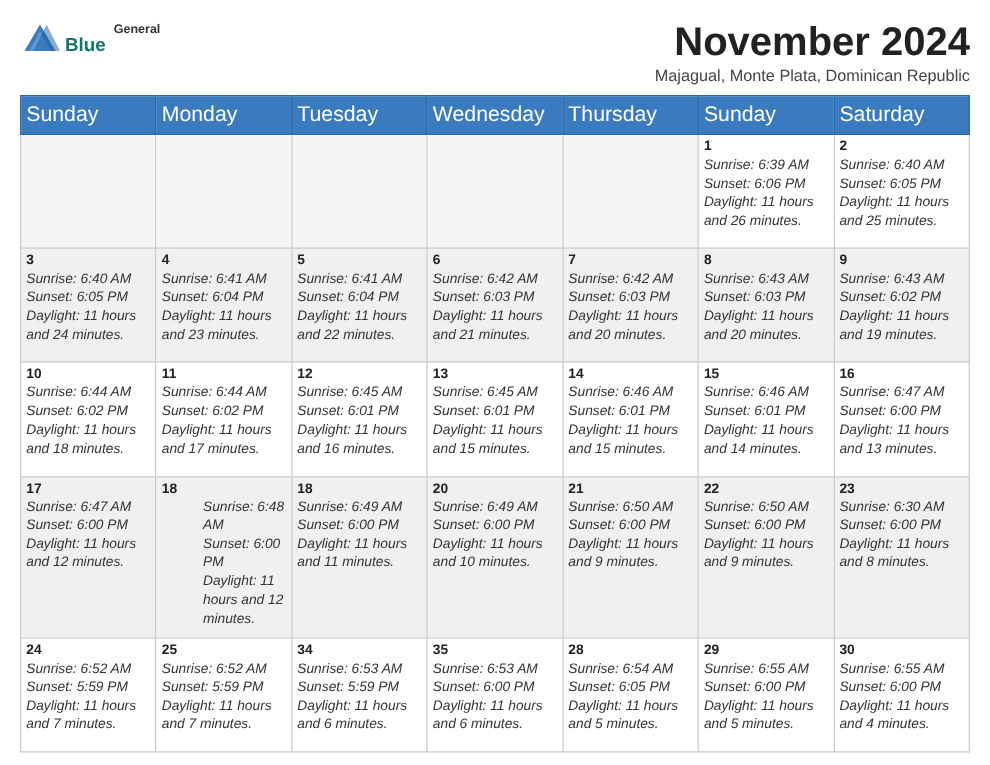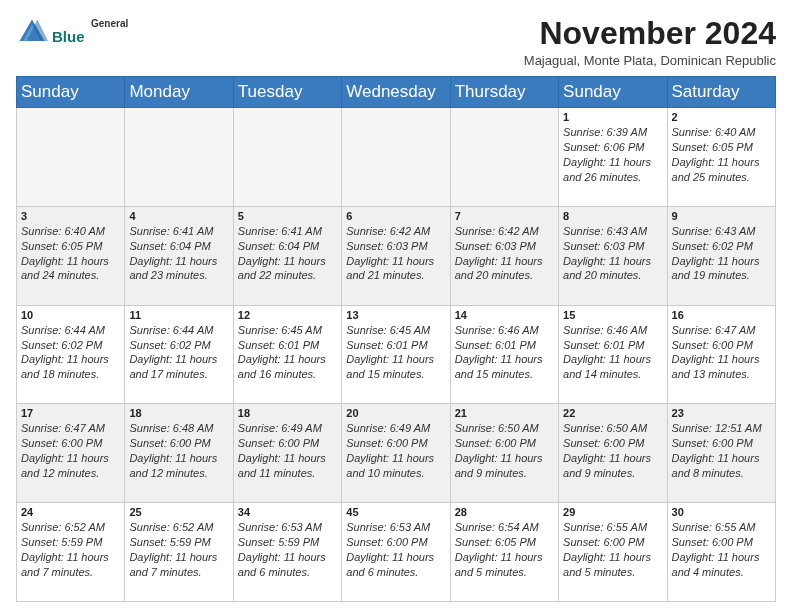--- a/index.html
+++ b/index.html
@@ -252,21 +252,21 @@
         </tr>
         <tr>
           <td class="shaded">
             <span class="day-number">17</span>
             <div class="day-info" style="white-space: pre-line;">Sunrise: 6:47 AM
 Sunset: 6:00 PM
 Daylight: 11 hours and 12 minutes.</div>
           </td>
           <td class="shaded">
             <span class="day-number">18</span>
-            <div class="day-info" style="white-space: pre-line;">Sunrise: 6:48 AM
+            <div class="day-info" style="white-space: pre-line; margin-left: 33px;">Sunrise: 6:48 AM
 Sunset: 6:00 PM
 Daylight: 11 hours and 12 minutes.</div>
           </td>
           <td class="shaded">
             <span class="day-number">18</span>
             <div class="day-info" style="white-space: pre-line;">Sunrise: 6:49 AM
 Sunset: 6:00 PM
 Daylight: 11 hours and 11 minutes.</div>
           </td>
           <td class="shaded">
@@ -282,21 +282,21 @@
 Daylight: 11 hours and 9 minutes.</div>
           </td>
           <td class="shaded">
             <span class="day-number">22</span>
             <div class="day-info" style="white-space: pre-line;">Sunrise: 6:50 AM
 Sunset: 6:00 PM
 Daylight: 11 hours and 9 minutes.</div>
           </td>
           <td class="shaded">
             <span class="day-number">23</span>
-            <div class="day-info" style="white-space: pre-line;">Sunrise: 12:51 AM
+            <div class="day-info" style="white-space: pre-line;">Sunrise: 6:30 AM
 Sunset: 6:00 PM
 Daylight: 11 hours and 8 minutes.</div>
           </td>
         </tr>
         <tr>
           <td>
             <span class="day-number">24</span>
             <div class="day-info" style="white-space: pre-line;">Sunrise: 6:52 AM
 Sunset: 5:59 PM
 Daylight: 11 hours and 7 minutes.</div>
@@ -307,21 +307,21 @@
 Sunset: 5:59 PM
 Daylight: 11 hours and 7 minutes.</div>
           </td>
           <td>
             <span class="day-number">34</span>
             <div class="day-info" style="white-space: pre-line;">Sunrise: 6:53 AM
 Sunset: 5:59 PM
 Daylight: 11 hours and 6 minutes.</div>
           </td>
           <td>
-            <span class="day-number">45</span>
+            <span class="day-number">35</span>
             <div class="day-info" style="white-space: pre-line;">Sunrise: 6:53 AM
 Sunset: 6:00 PM
 Daylight: 11 hours and 6 minutes.</div>
           </td>
           <td>
             <span class="day-number">28</span>
             <div class="day-info" style="white-space: pre-line;">Sunrise: 6:54 AM
 Sunset: 6:05 PM
 Daylight: 11 hours and 5 minutes.</div>
           </td>

